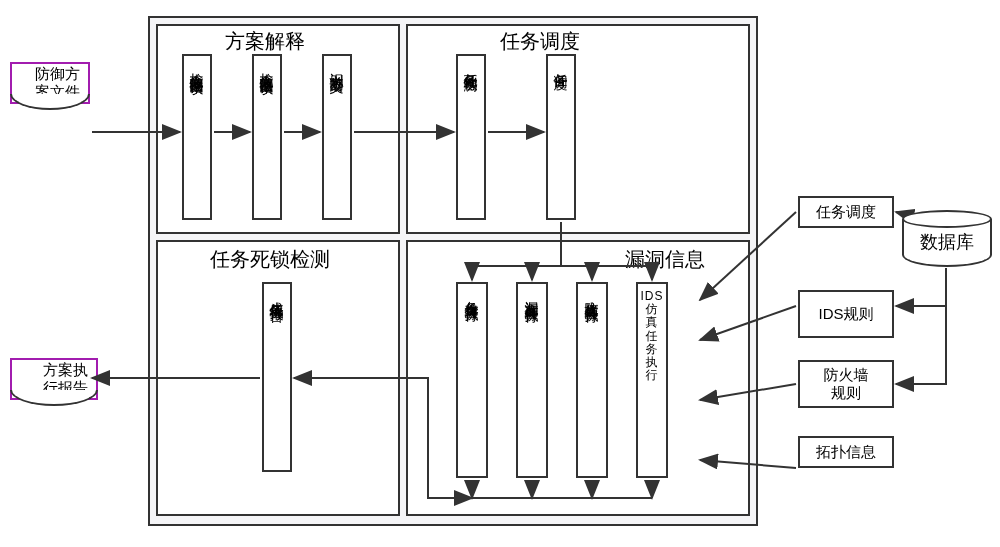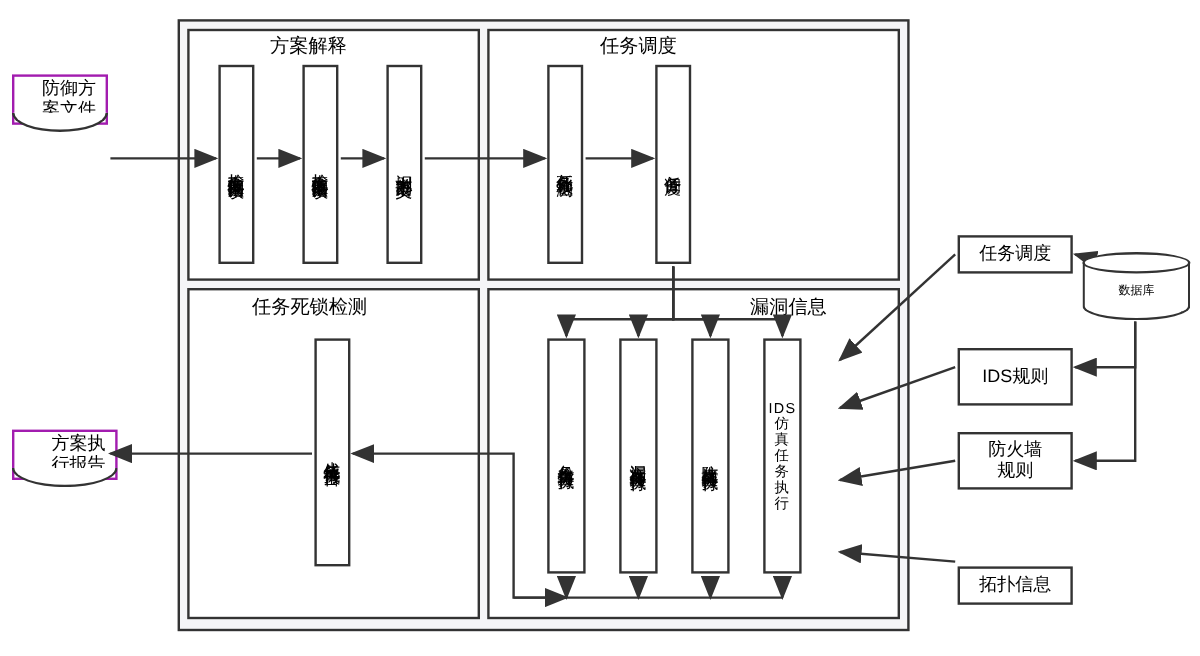--- a/index.html
+++ b/index.html
@@ -2,27 +2,27 @@
 <html><head>
 <meta charset="utf-8">
 <style>
 *{box-sizing:border-box;margin:0;padding:0}
 body{font-family:"Microsoft YaHei","SimSun",sans-serif;background:#fff;width:1000px;height:547px;position:relative;overflow:hidden}
 .box{position:absolute;border:2px solid #333;background:#fff;display:flex;align-items:center;justify-content:center}
 .doc{position:absolute;border:2px solid #a21caf;background:#fff;display:flex;align-items:center;justify-content:flex-end;padding:4px 8px}
 .doc::after{content:"";position:absolute;left:-2px;right:-2px;bottom:-8px;height:14px;border:2px solid #333;border-top:none;border-radius:0 0 50% 50%/0 0 100% 100%;background:#fff}
 .label{font-size:15px;text-align:center;line-height:1.2}
 .vtext{writing-mode:vertical-rl;text-orientation:upright;font-size:14px;letter-spacing:1px;text-align:center}
-.title{position:absolute;font-size:16px;background:transparent}
+.title{position:absolute;font-size:20px;background:transparent}
 .outer{position:absolute;border:2px solid #333;background:#f5f5f7}
 .inner{position:absolute;border:2px solid #333;background:#fff}
-.vbox{position:absolute;border:2px solid #333;background:#fff;display:flex;align-items:center;justify-content:center;padding:6px 2px}
+.vbox{position:absolute;border:2px solid #333;background:#fff;display:flex;align-items:flex-start;justify-content:center;padding:6px 2px}
 .db{position:absolute}
 .db .top{width:90px;height:18px;border:2px solid #333;border-radius:50%;background:#fff;position:relative;z-index:2}
-.db .body{width:90px;height:48px;border:2px solid #333;border-top:none;border-radius:0 0 45px 45px/0 0 12px 12px;background:#fff;margin-top:-9px;display:flex;align-items:center;justify-content:center;font-size:10px}
+.db .body{width:90px;height:48px;border:2px solid #333;border-top:none;border-radius:0 0 45px 45px/0 0 12px 12px;background:#fff;margin-top:-9px;display:flex;align-items:center;justify-content:center;font-size:18px}
 svg{position:absolute;top:0;left:0;pointer-events:none}
 </style>
 </head>
 <body>
 
 <div class="outer" style="left:148px;top:16px;width:610px;height:510px"></div>
 
 <div class="inner" style="left:156px;top:24px;width:244px;height:210px"></div>
 <div class="title" style="left:225px;top:28px">方案解释</div>
 <div class="vbox" style="left:182px;top:54px;width:30px;height:166px">
@@ -77,21 +77,21 @@
 <div class="box" style="left:798px;top:196px;width:96px;height:32px">
     <span class="label">任务调度</span>
   </div>
 <div class="box" style="left:798px;top:290px;width:96px;height:48px">
     <span class="label">IDS规则</span>
   </div>
 <div class="box" style="left:798px;top:360px;width:96px;height:48px">
     <span class="label" style="white-space:pre-line">防火墙
 规则</span>
   </div>
-<div class="box" style="left:798px;top:472px;width:96px;height:32px">
+<div class="box" style="left:798px;top:436px;width:96px;height:32px">
     <span class="label">拓扑信息</span>
   </div>
 
 <div class="db" style="left:902px;top:210px">
   <div class="top"></div>
   <div class="body">
       <span>数据库</span>
     </div>
 </div>
 

